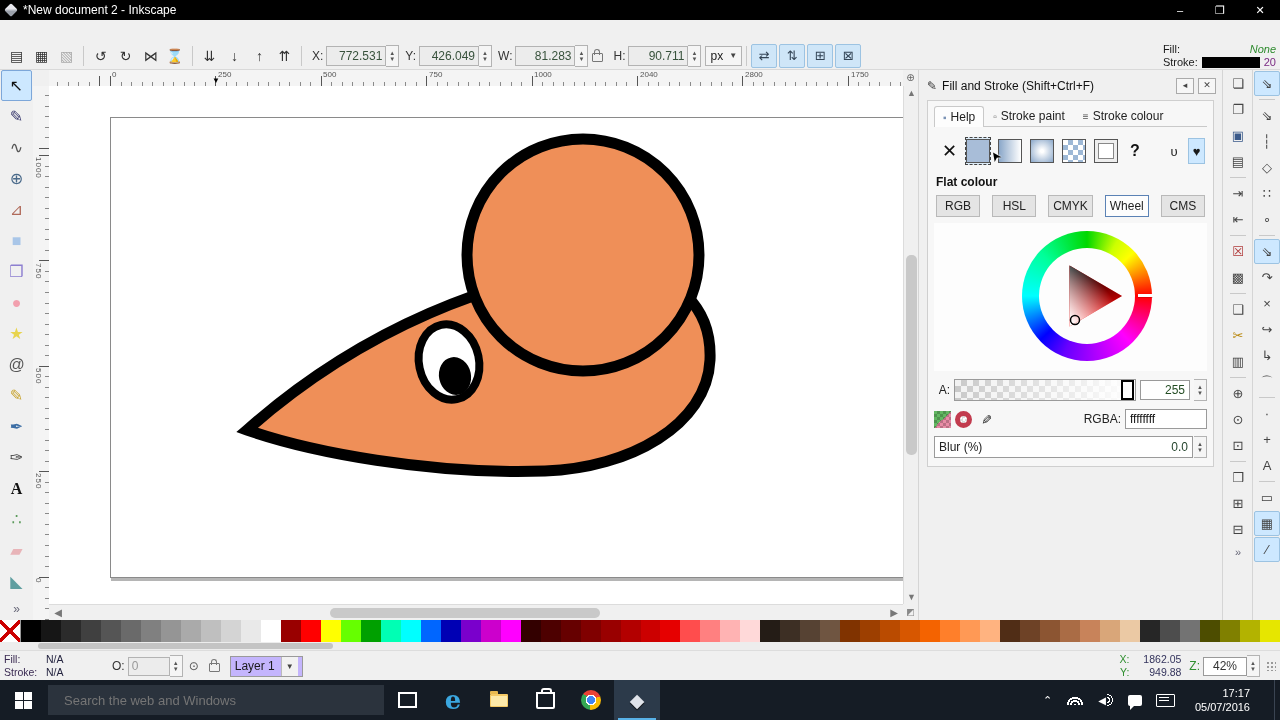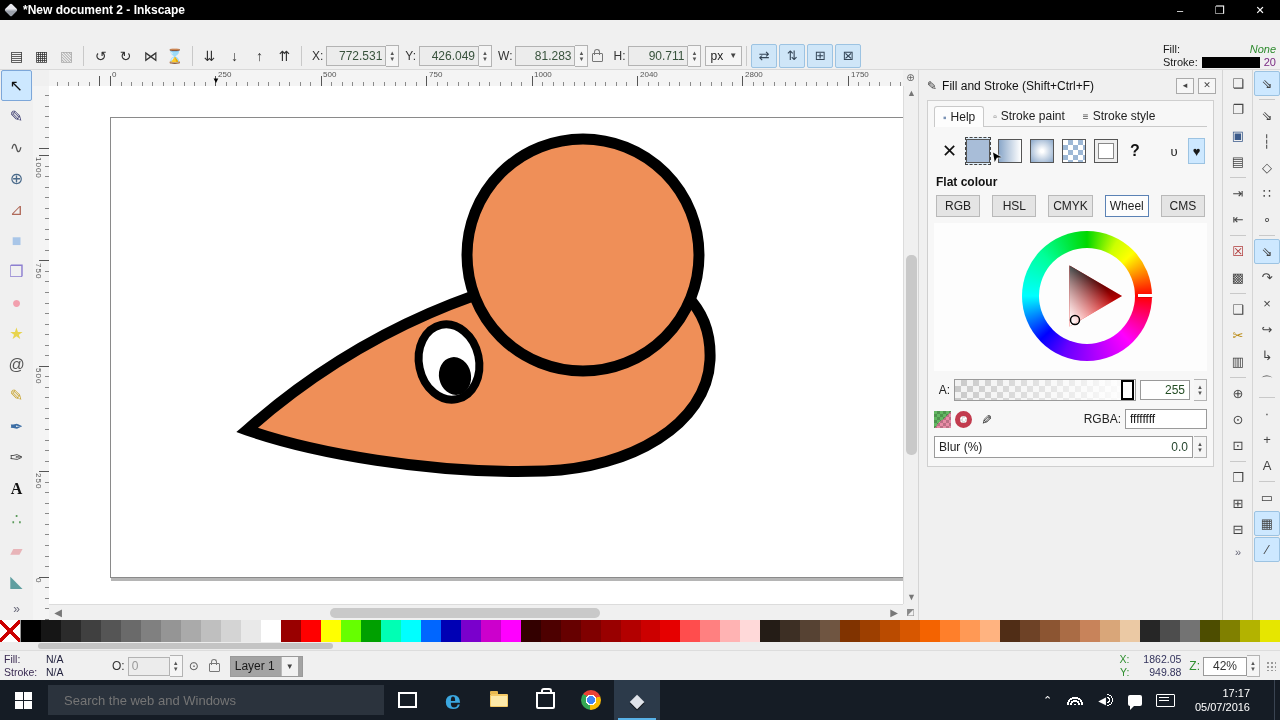--- a/index.html
+++ b/index.html
@@ -4,21 +4,21 @@
 <style>
   html,body{margin:0;padding:0;background:#000;}
   #app{position:relative;width:1280px;height:720px;overflow:hidden;
        font-family:"Liberation Sans","DejaVu Sans",sans-serif;font-size:12px;color:#1a1a1a;
        background:#f0f0f0;user-select:none;}
   
   #titlebar{position:absolute;left:0;top:0;width:1280px;height:20px;background:#000;color:#fff;
             display:flex;align-items:center;}
   #tb-icon{width:12px;height:12px;margin:0 6px 0 5px;background:linear-gradient(135deg,#e8e8ee 40%,#9aa0aa 60%);
            transform:rotate(45deg) scale(.8);border-radius:2px;}
-  #tb-title{font-weight:bold;font-size:12px;}
+  #tb-title{font-weight:normal;font-size:12px;}
   #tb-controls{margin-left:auto;display:flex;height:100%;}
   .wbtn{width:40px;display:flex;align-items:center;justify-content:center;font-size:11px;color:#fff;cursor:default;}
   
   #menubar{position:absolute;left:0;top:20px;width:1280px;height:22px;background:#f0f0f0;
            display:flex;align-items:center;border-bottom:1px solid #e3e3e3;}
   .menu-item{padding:2px 8px;font-size:13px;color:#111;}
   
   #toolbar{position:absolute;left:0;top:42px;width:1280px;height:28px;background:#f0f0f0;
            border-bottom:1px solid #d9d9d9;display:flex;align-items:center;padding-left:4px;box-sizing:border-box;}
   .tb-btn{width:23px;height:22px;display:flex;align-items:center;justify-content:center;font-size:14px;color:#333;
@@ -162,21 +162,21 @@
   #palscroll .handle{position:absolute;left:38px;top:1px;width:295px;height:6px;background:#c4c4c4;border-radius:3px;}
   
   #statusbar{position:absolute;left:0;top:650px;width:1280px;height:30px;background:#f0f0f0;border-top:1px solid #ddd;
              display:flex;align-items:center;font-size:12px;}
   #fs-block{display:grid;grid-template-columns:42px 40px;font-size:10.5px;line-height:13px;margin-left:4px;color:#3a2a52;}
   #fs-block .v{color:#23233f;}
   #o-block{display:flex;align-items:center;margin-left:26px;}
   #o-label{color:#333;margin-right:3px;}
   #o-value{width:34px;height:17px;background:#ececec;border:1px solid #b3b3b3;display:flex;align-items:center;padding:0 3px;color:#999;}
   .sb-icn{margin-left:6px;font-size:12px;color:#555;}
-  #layer-box{display:flex;align-items:center;border:1px solid #9a9a9a;background:#a3a3a3;height:19px;margin-left:6px;padding:0 4px;}
+  #layer-box{display:flex;align-items:center;border:1px solid #9a9a9a;background:#c4b5fd;height:19px;margin-left:6px;padding:0 4px;}
   #layer-box .dd{width:16px;height:19px;border-left:1px solid #bbb;margin-left:6px;text-align:center;font-size:8px;line-height:19px;color:#444;background:#f2f2f2;}
   #status-msg{margin-left:10px;color:#111;white-space:nowrap;overflow:hidden;max-width:780px;}
   #xy-block{margin-left:auto;font-size:10.5px;line-height:13px;text-align:right;display:grid;grid-template-columns:14px 52px;color:#2f8f2f;}
   #xy-block .v{color:#33335c;}
   #z-block{display:flex;align-items:center;margin:0 6px 0 8px;}
   #z-label{color:#2f8f2f;margin-right:3px;}
   #z-value{width:42px;height:17px;background:#fff;border:1px solid #9a9a9a;display:flex;align-items:center;justify-content:center;color:#333;}
   #grip{width:10px;height:10px;margin-right:4px;background:radial-gradient(circle,#999 1px,transparent 1.3px) 0 0/4px 4px;}
   
   #taskbar{position:absolute;left:0;top:680px;width:1280px;height:40px;background:#151c25;display:flex;align-items:center;}
@@ -396,21 +396,21 @@
             <div class="ptab active">
               <div class="ticn" style="color: rgb(123, 147, 181);">▪</div>
               <div>Help</div>
             </div>
             <div class="ptab">
               <div class="ticn" style="color: rgb(85, 85, 85);">▫</div>
               <div>Stroke paint</div>
             </div>
             <div class="ptab">
               <div class="ticn" style="color: rgb(85, 85, 85);">≡</div>
-              <div>Stroke style</div>
+              <div>Stroke colour</div>
             </div>
           </div>
         <div id="paint-row">
           <div class="paint-btn pm-x">✕</div>
             <div class="paint-btn pm-flat active">
               <div class="pm-sq"></div>
             </div>
             <div class="paint-btn pm-linear">
               <div class="pm-sq"></div>
             </div>

